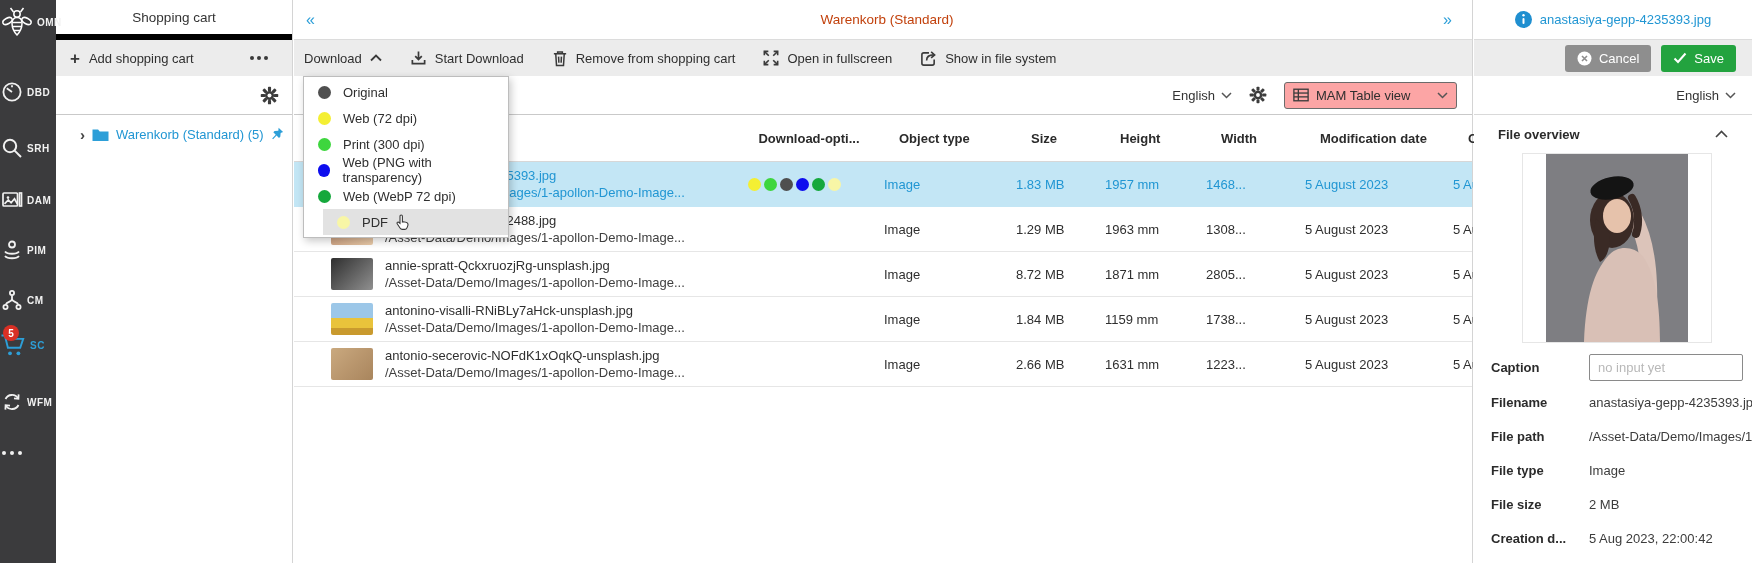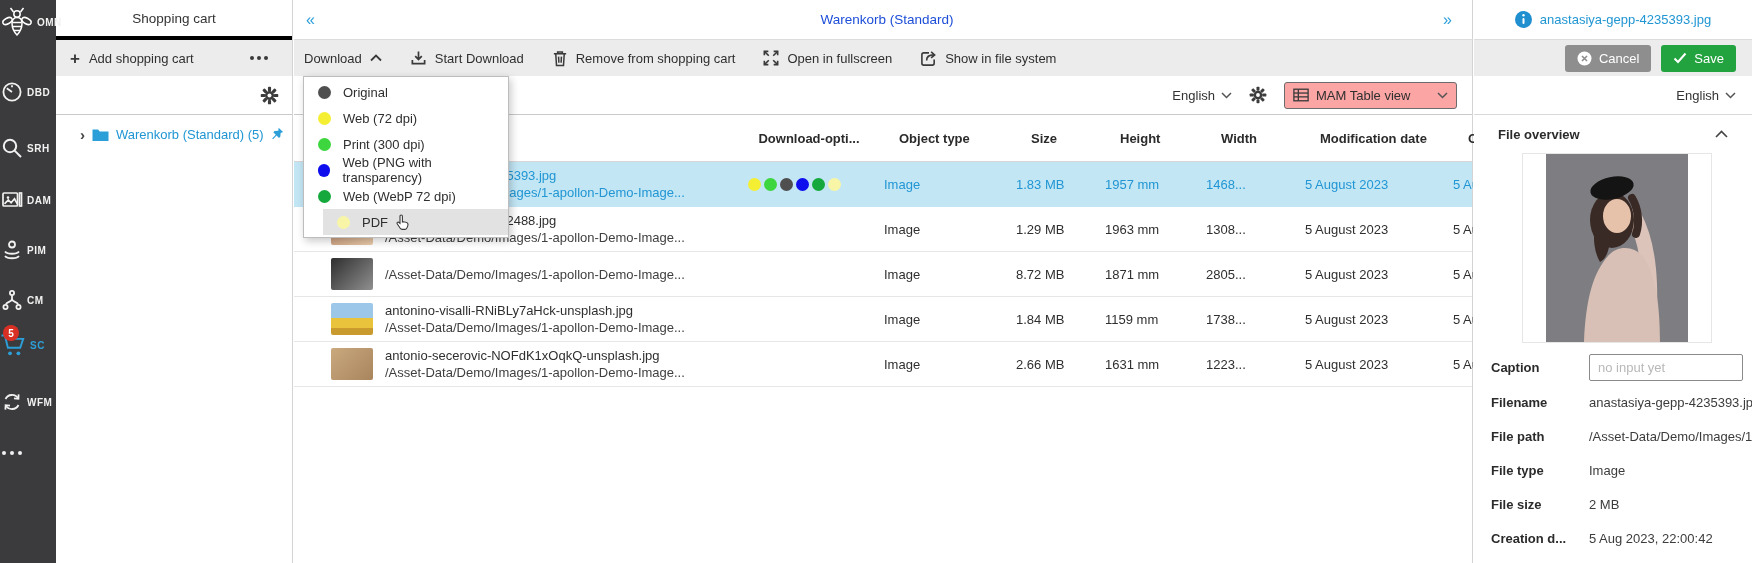--- a/index.html
+++ b/index.html
@@ -10,35 +10,35 @@
   
   .rail { position:absolute; left:0; top:0; width:56px; height:563px; background:#3b3b3d; z-index:30; }
   .rail-item { position:absolute; left:0; width:56px; display:flex; flex-direction:row; align-items:center; gap:3px; cursor:pointer; }
   .rail-item .lbl { color:#f2f2f2; font-size:10px; font-weight:bold; letter-spacing:.5px; }
   .rail-item.active .lbl { color:#2d9fd8; }
   .badge { position:absolute; top:-7px; right:8px; min-width:16px; height:16px; border-radius:8px; background:#d93025; color:#fff;
            font-size:10px; font-weight:bold; display:flex; align-items:center; justify-content:center; padding:0 4px; }
 
   
   .cart-panel { position:absolute; left:56px; top:0; width:237px; height:563px; background:#fff; border-right:1px solid #d4d4d4; }
-  .cart-header { height:40px; display:flex; align-items:center; justify-content:center; font-size:13.5px; color:#333; border-bottom:4px solid #000000; }
+  .cart-header { height:40px; display:flex; align-items:center; justify-content:center; font-size:13.5px; color:#333; border-bottom:6px solid #000000; }
   .cart-add-row { height:36px; background:#ececec; display:flex; align-items:center; padding:0 14px; gap:10px; }
   .cart-add-btn { display:flex; align-items:center; gap:9px; cursor:pointer; color:#2f2f2f; }
   .plus-glyph { font-size:17px; font-weight:bold; color:#3a3a3a; line-height:1; }
   .more-dots { margin-left:auto; margin-right:10px; display:flex; gap:3px; cursor:pointer; }
   .more-dots i { width:4px; height:4px; border-radius:50%; background:#3a3a3a; }
   .cart-gear-row { height:39px; display:flex; align-items:center; justify-content:flex-end; padding-right:12px; border-bottom:1px solid #c9c9c9; }
   .tree-row { margin-top:12px; padding-left:24px; display:flex; align-items:center; gap:7px; cursor:pointer; }
   .tree-chevron { color:#444; font-size:15px; font-weight:bold; line-height:1; }
   .tree-label { color:#2196d3; font-size:13px; }
 
   
   .main-panel { position:absolute; left:294px; top:0; width:1179px; height:563px; background:#fff; border-right:1px solid #d4d4d4; }
   .m-header { height:40px; display:flex; align-items:center; padding:0 20px 0 12px; border-bottom:1px solid #dcdcdc; position:relative; }
-  .m-title { position:absolute; left:8px; right:0; text-align:center; color:#1d4ed8; font-size:13.5px; }
+  .m-title { position:absolute; left:8px; right:0; text-align:center; color:#c2410c; font-size:13.5px; }
   .pager { color:#2d9fd8; font-size:16px; cursor:pointer; z-index:2; }
   .pager.right { margin-left:auto; }
   .m-toolbar { height:36px; background:#ececec; display:flex; align-items:center; gap:28px; padding-left:10px; color:#2f2f2f; }
   .tb-btn { display:inline-flex; align-items:center; gap:8px; cursor:pointer; white-space:nowrap; }
   .m-subbar { height:39px; display:flex; align-items:center; justify-content:flex-end; border-bottom:1px solid #c9c9c9; gap:16px; padding-right:15px; }
   .lang-btn { display:inline-flex; align-items:center; gap:6px; cursor:pointer; color:#333; }
   .view-select { width:173px; height:27px; border:1px solid #6b6b6b; border-radius:3px; background:#fca5a5; display:flex; align-items:center; gap:7px; padding:0 8px; cursor:pointer; }
   .view-select .vs-label { flex:1; white-space:nowrap; overflow:hidden; }
 
   
@@ -406,20 +406,21 @@
       <div class="cell col-h">1963 mm</div>
       <div class="cell col-w">1308...</div>
       <div class="cell col-mod">5 August 2023</div>
       <div class="cell col-cre">5 August 2023</div>
     </div>
 
     <div class="grid-row t-row">
       <div class="name-cell">
         <span class="thumb th3"></span>
         <span>
+          <div class="fname cell">annie-spratt-QckxruozjRg-unsplash.jpg</div>
           <div class="fpath">/Asset-Data/Demo/Images/1-apollon-Demo-Image...</div>
         </span>
       </div>
       <div></div>
       <div class="cell">Image</div>
       <div class="cell col-size">8.72 MB</div>
       <div class="cell col-h">1871 mm</div>
       <div class="cell col-w">2805...</div>
       <div class="cell col-mod">5 August 2023</div>
       <div class="cell col-cre">5 August 2023</div>

